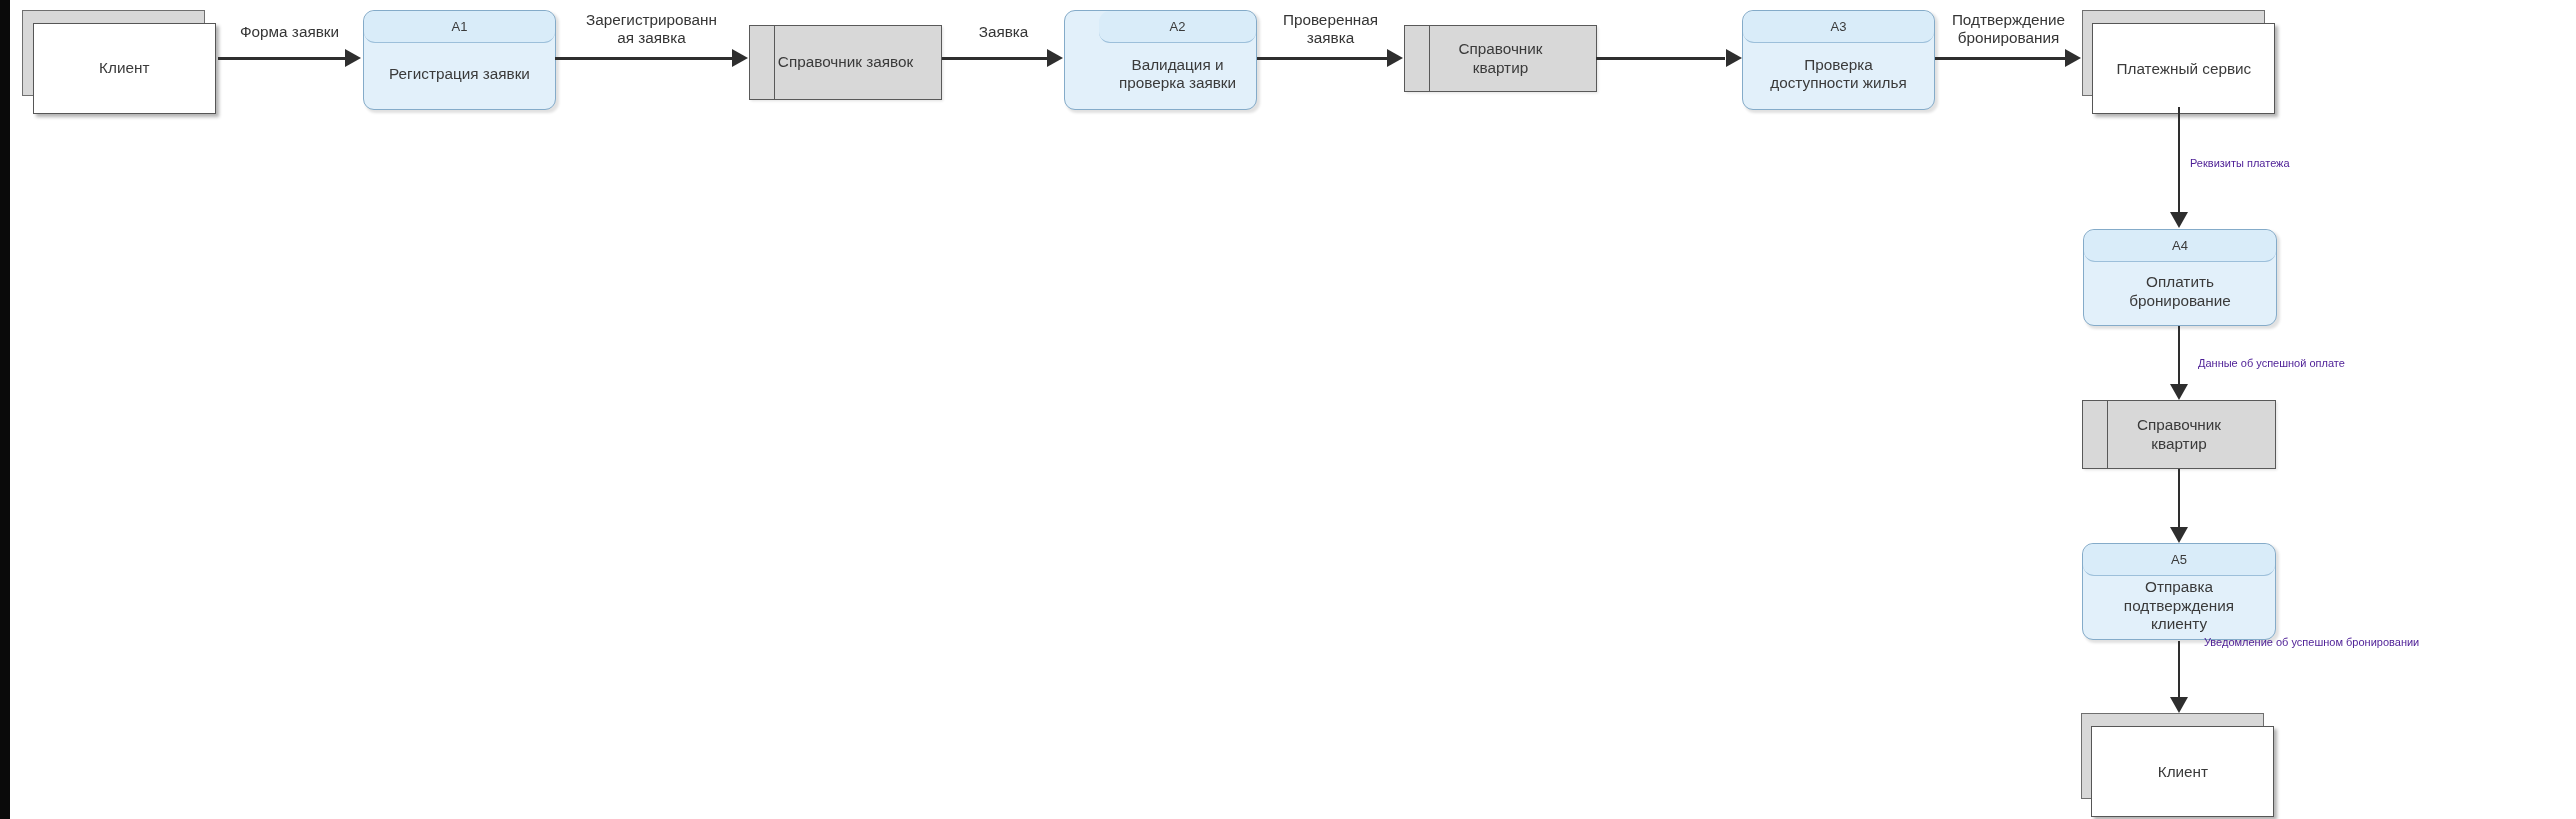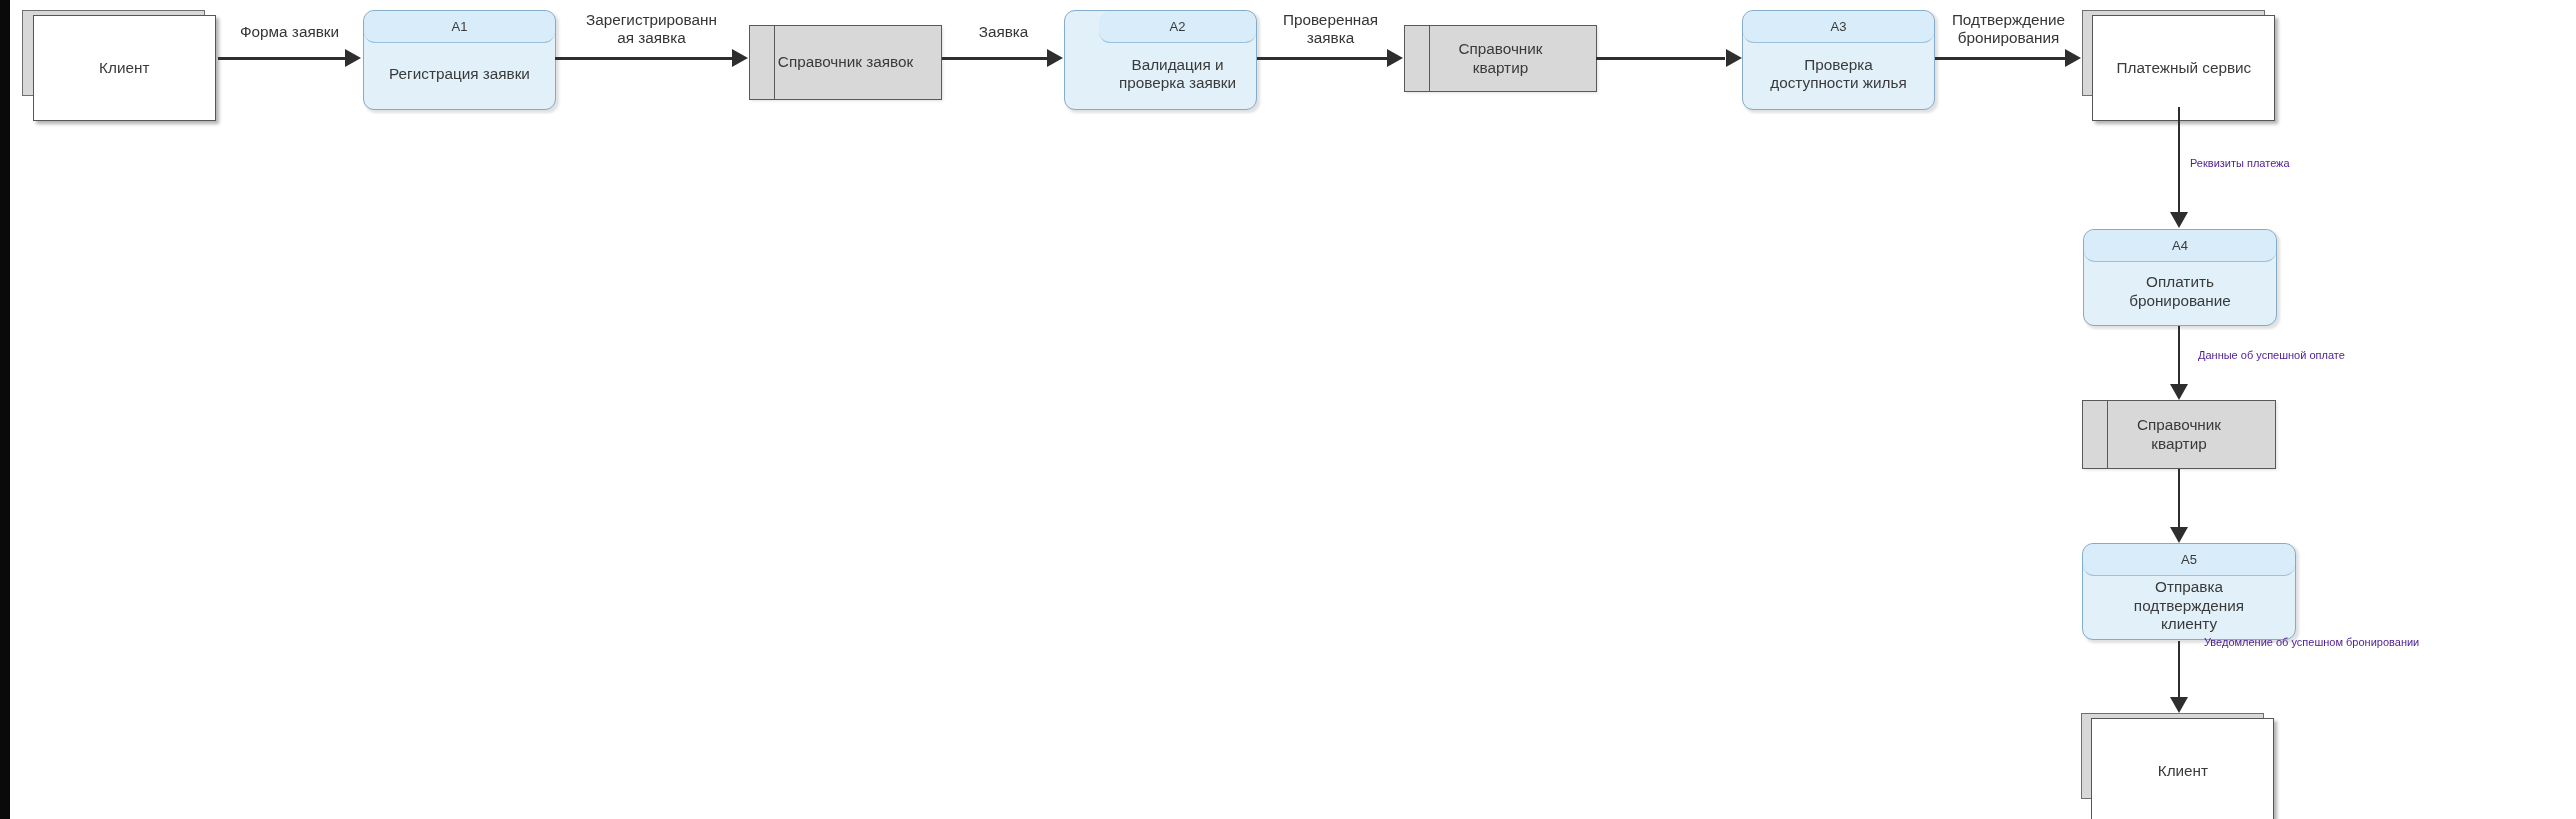--- a/index.html
+++ b/index.html
@@ -40,21 +40,21 @@
   }
   .store-vline { position: absolute; left: 24px; top: 0; bottom: 0; width: 1.1px; background: var(--store-border, #595959); }
 
   
   .entity { position: absolute; width: 193px; height: 97px; }
   .entity-shadow {
     position: absolute; left: 0; top: 0; width: 183px; height: 86px;
     background: var(--shadow-fill, #d8d8d8); border: 1.1px solid var(--shadow-border, #6f6f6f);
   }
   .entity-face {
-    position: absolute; left: 10.4px; top: 5px; width: 183px; height: 106px;
+    position: absolute; left: 10.4px; top: 13px; width: 183px; height: 91px;
     background: #ffffff; border: 1.1px solid var(--entity-border, #565656);
     box-shadow: 2.7px 2.7px 3.3px rgba(0,0,0,0.3);
     display: flex; align-items: center; justify-content: center; font-size: 15.3px;
   }
 
   
   .hline { position: absolute; height: 2.7px; background: var(--line, #2e2e2e); }
   .harrow {
     position: absolute; width: 0; height: 0;
     border-top: 9.3px solid transparent; border-bottom: 9.3px solid transparent;
@@ -149,32 +149,32 @@
   <div class="vlabel" style="left:2190px;top:155px;">Реквизиты платежа</div>
 
   <div class="process" style="left:2083px;top:229px;width:194px;height:97px;">
     <div class="p-header">A4</div>
     <div class="p-body">Оплатить
 бронирование</div>
   </div>
 
   <div class="vline" style="left:2178px;top:326px;height:59px;"></div>
   <div class="varrow" style="left:2170px;top:384px;"></div>
-  <div class="vlabel" style="left:2198px;top:347px;">Данные об успешной оплате</div>
+  <div class="vlabel" style="left:2198px;top:355px;">Данные об успешной оплате</div>
 
   <div class="store" style="left:2082px;top:400px;width:194px;height:69px;">
     <div class="store-vline"></div>
     <span>Справочник
 квартир</span>
   </div>
 
   <div class="vline" style="left:2178px;top:469px;height:59px;"></div>
   <div class="varrow" style="left:2170px;top:527px;"></div>
 
-  <div class="process" style="left:2082px;top:543px;width:214px;height:97px;">
+  <div class="process" style="left:2082px;top:543px;width:194px;height:97px;">
     <div class="p-header">A5</div>
     <div class="p-body">Отправка
 подтверждения
 клиенту</div>
   </div>
 
   <div class="vline" style="left:2178px;top:641px;height:57px;"></div>
   <div class="varrow" style="left:2170px;top:697px;"></div>
   <div class="vlabel" style="left:2204px;top:634px;text-align:center;">Уведомление об успешном бронировании</div>
 

